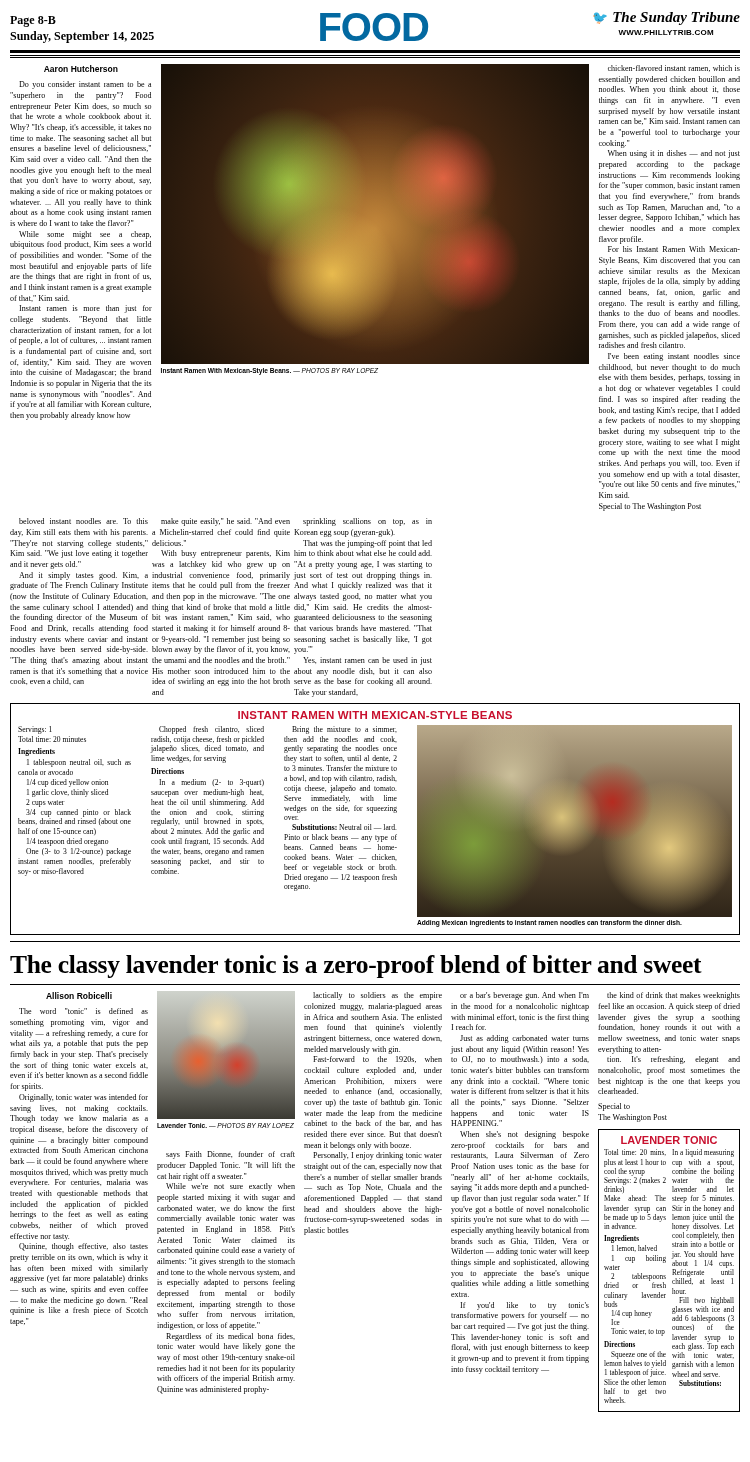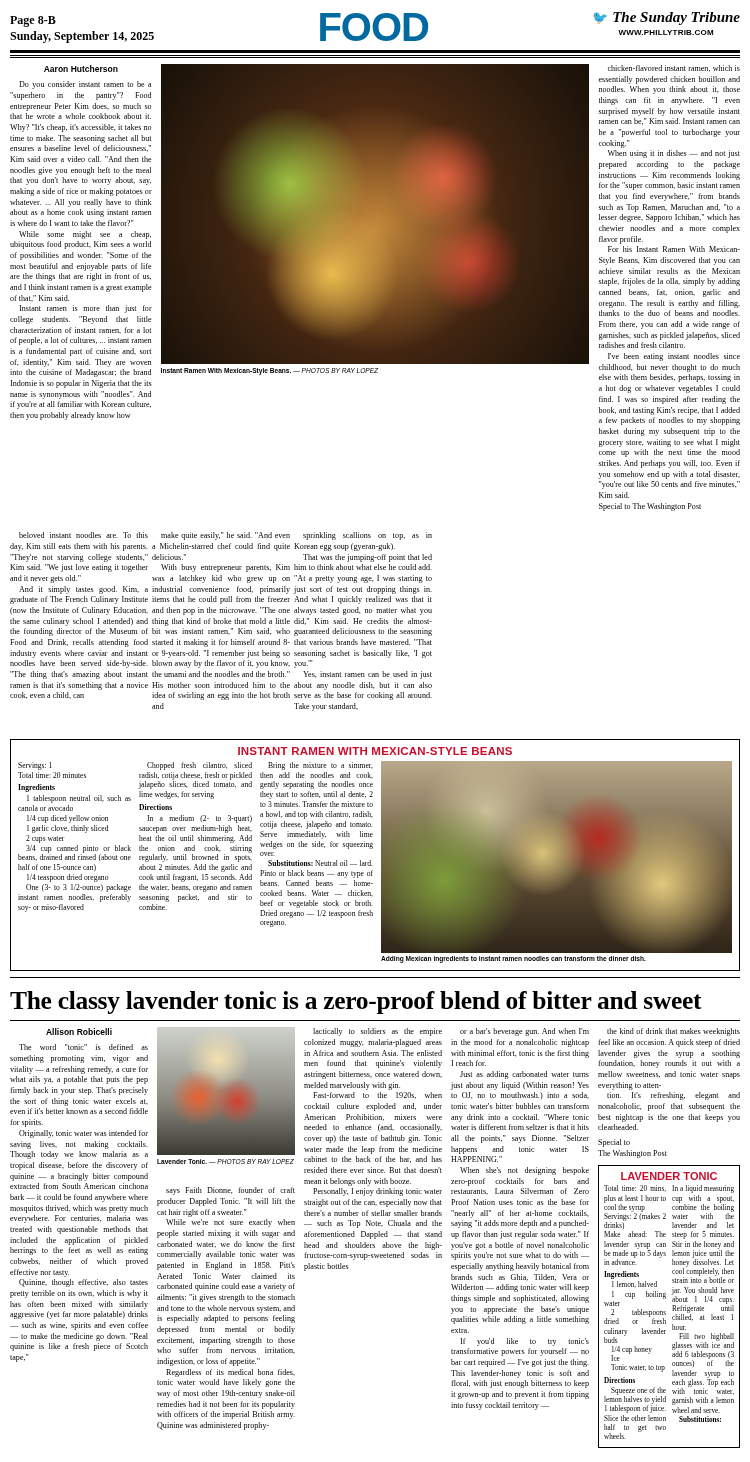--- a/index.html
+++ b/index.html
@@ -52,30 +52,30 @@
   .s1 .c3 { width:142px; }
 
   figure { margin:0; }
   .photo { width:100%; background:#333; }
   .caption {
     font-family:"Liberation Sans", sans-serif;
     font-size:6.6px; font-weight:bold; line-height:1.3; padding-top:2.5px;
   }
   .caption .credit { font-weight:normal; font-style:italic; }
 
-  .s1-lower { display:flex; gap:4px; margin-top:19px; }
+  .s1-lower { display:flex; gap:4px; margin-top:5px; }
   .s1-lower .lc { width:138px; }
 
   
-  .recipe-box { border:1px solid #000; margin-top:26px; padding:5px 7px 6px 7px; }
+  .recipe-box { border:1px solid #000; margin-top:4px; padding:5px 7px 6px 7px; }
   .recipe-title {
     font-family:"Liberation Sans", sans-serif; font-weight:bold; font-size:11.5px;
     color:#c8102e; text-align:center; letter-spacing:0.2px; margin-bottom:4px;
   }
-  .recipe-inner { display:flex; gap:8px; }
+  .recipe-inner { display:flex; gap:20px; }
   .recipe-col { width:113px; font-size:7.6px; line-height:1.3; }
   .recipe-col p { margin:0; text-indent:8px; text-align:justify; }
   .recipe-col p.noind { text-indent:0; }
   .recipe-col .subhead { font-weight:bold; margin:3px 0 1px 0; text-indent:0; }
   .recipe-photo-wrap { flex:1; }
   .recipe-photo { width:100%; height:192px; }
   .recipe-caption {
     font-family:"Liberation Sans", sans-serif; font-size:6.6px; font-weight:bold;
     line-height:1.3; padding-top:2.5px;
   }
@@ -263,21 +263,21 @@
       <div class="s2col col-text">
         <p class="first">or a bar's beverage gun. And when I'm in the mood for a nonalcoholic nightcap with minimal effort, tonic is the first thing I reach for.</p>
         <p>Just as adding carbonated water turns just about any liquid (Within reason! Yes to OJ, no to mouthwash.) into a soda, tonic water's bitter bubbles can transform any drink into a cocktail. "Where tonic water is different from seltzer is that it hits all the points," says Dionne. "Seltzer happens and tonic water IS HAPPENING."</p>
         <p>When she's not designing bespoke zero-proof cocktails for bars and restaurants, Laura Silverman of Zero Proof Nation uses tonic as the base for "nearly all" of her at-home cocktails, saying "it adds more depth and a punched-up flavor than just regular soda water." If you've got a bottle of novel nonalcoholic spirits you're not sure what to do with — especially anything heavily botanical from brands such as Ghia, Tilden, Vera or Wilderton — adding tonic water will keep things simple and sophisticated, allowing you to appreciate the base's unique qualities while adding a little something extra.</p>
         <p>If you'd like to try tonic's transformative powers for yourself — no bar cart required — I've got just the thing. This lavender-honey tonic is soft and floral, with just enough bitterness to keep it grown-up and to prevent it from tipping into fussy cocktail territory —</p>
       </div>
 
       <div class="s2-side">
         <div class="col-text">
           <p class="first">the kind of drink that makes weeknights feel like an occasion. A quick steep of dried lavender gives the syrup a soothing foundation, honey rounds it out with a mellow sweetness, and tonic water snaps everything to atten-</p>
-          <p>tion. It's refreshing, elegant and nonalcoholic, proof that subsequent the best nightcap is the one that keeps you clearheaded.</p>
+          <p>tion. It's refreshing, elegant and nonalcoholic, proof most sometimes the best nightcap is the one that keeps you clearheaded.</p>
           <p style="text-indent:0;margin-top:4px;">Special to</p>
           <p style="text-indent:0;">The Washington Post</p>
         </div>
 
         <div class="tonic-box" style="margin-top:6px;">
           <div class="tonic-title">LAVENDER TONIC</div>
           <div class="tonic-cols">
             <div class="tonic-col">
               <p class="noind">Total time: 20 mins, plus at least 1 hour to cool the syrup</p>
               <p class="noind">Servings: 2 (makes 2 drinks)</p>

